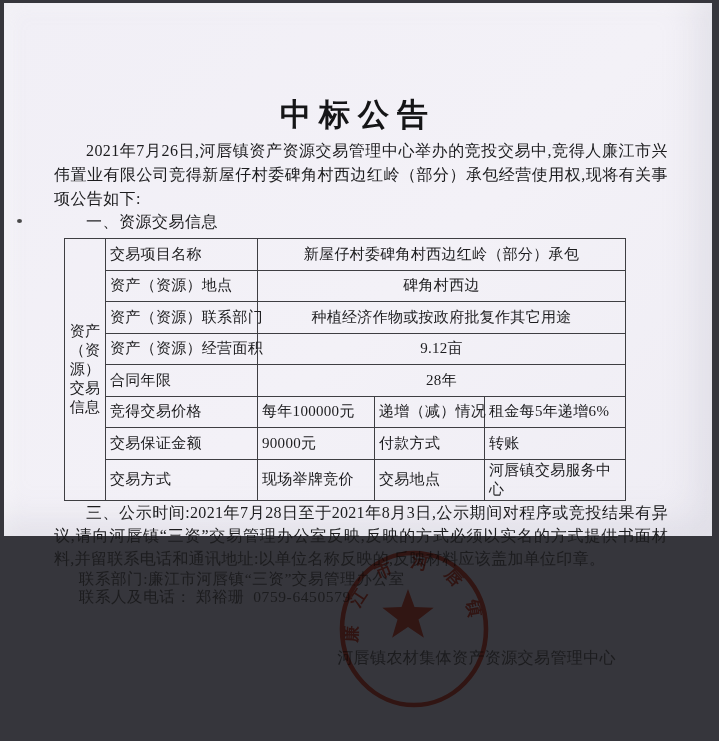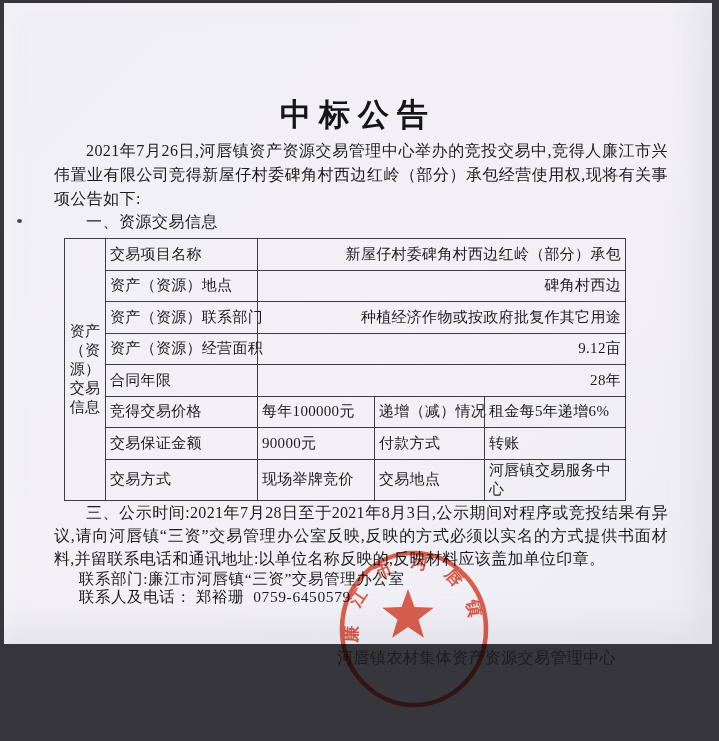--- a/index.html
+++ b/index.html
@@ -3,21 +3,21 @@
 <meta charset="utf-8">
 <style>
   html,body{margin:0;padding:0;}
   body{
     width:719px;height:741px;position:relative;overflow:hidden;
     background:#36363c;
     font-family:"Liberation Serif","DejaVu Serif",serif;
     color:#1c1c1e;
   }
   .paper{
-    position:absolute;left:4px;top:3px;width:708px;height:641px;
+    position:absolute;left:4px;top:3px;width:708px;height:533px;
     background:linear-gradient(135deg,#f1eff6 0%,#f3f1f7 55%,#efedf4 100%);
     box-shadow:inset -14px -14px 34px rgba(186,184,200,.30), inset 6px 4px 18px rgba(255,255,255,.55);
   }
   .speck{position:absolute;left:13px;top:216px;width:5px;height:4px;background:#2a2a2a;border-radius:50%;opacity:.85;}
   .title{
     margin:92px 0 0;padding:0;text-align:center;
     font-size:31px;font-weight:700;letter-spacing:8px;line-height:40px;color:#151517;
   }
   .content{padding:0 44px 0 50px;}
   p{margin:0;}
@@ -32,21 +32,21 @@
   table.info td{
     border:1.6px solid #3e3e42;font-size:15px;height:28.5px;
     padding:1px 4px;letter-spacing:.3px;background:transparent;
   }
   td.side{
     text-align:center;padding:2px 5px;line-height:19px;font-size:15px;
     line-break:anywhere;word-break:break-all;
   }
   td.lbl{white-space:nowrap;padding-left:6px;font-size:14.7px;text-align:left;}
   td.val{padding-left:7px;text-align:left;}
-  td.c{text-align:right;}
+  td.c{text-align:center;}
   .sec2{margin-top:3px;font-size:16px;line-height:21px;text-indent:2em;letter-spacing:.5px;}
   .sec3{font-size:16px;line-height:23px;text-indent:2em;text-align:justify;letter-spacing:.3px;}
   .contact{font-size:15.5px;line-height:18px;text-indent:1.6em;white-space:pre-wrap;letter-spacing:.6px;}
   .signature{
     width:fit-content;margin:1px 52px 0 auto;text-align:center;
     font-size:16px;line-height:20.5px;white-space:pre-wrap;letter-spacing:.4px;
   }
   .seal{
     position:absolute;left:322px;top:540px;width:176px;height:172px;
     mix-blend-mode:multiply;opacity:.84;pointer-events:none;

